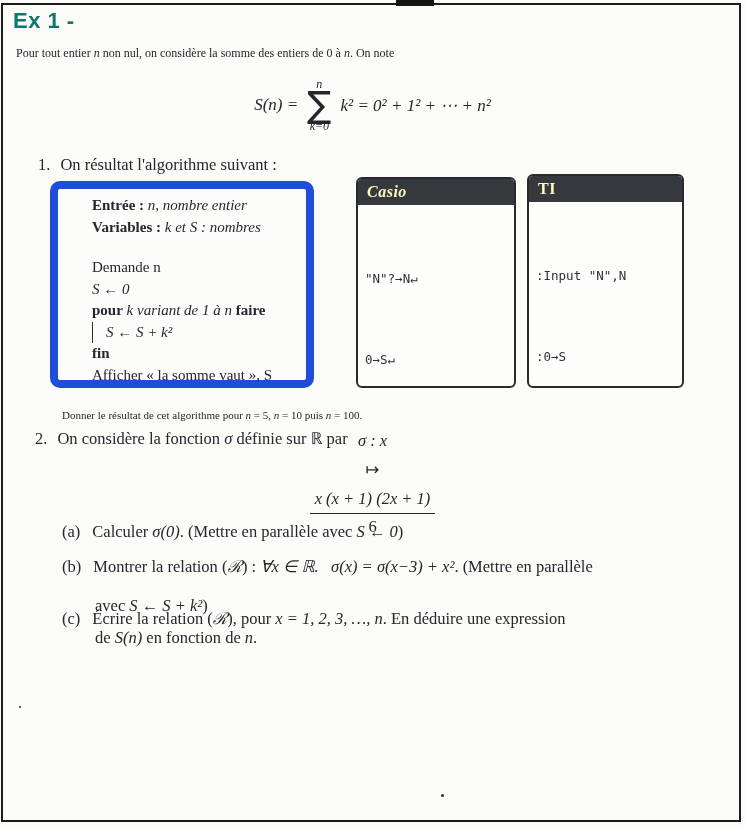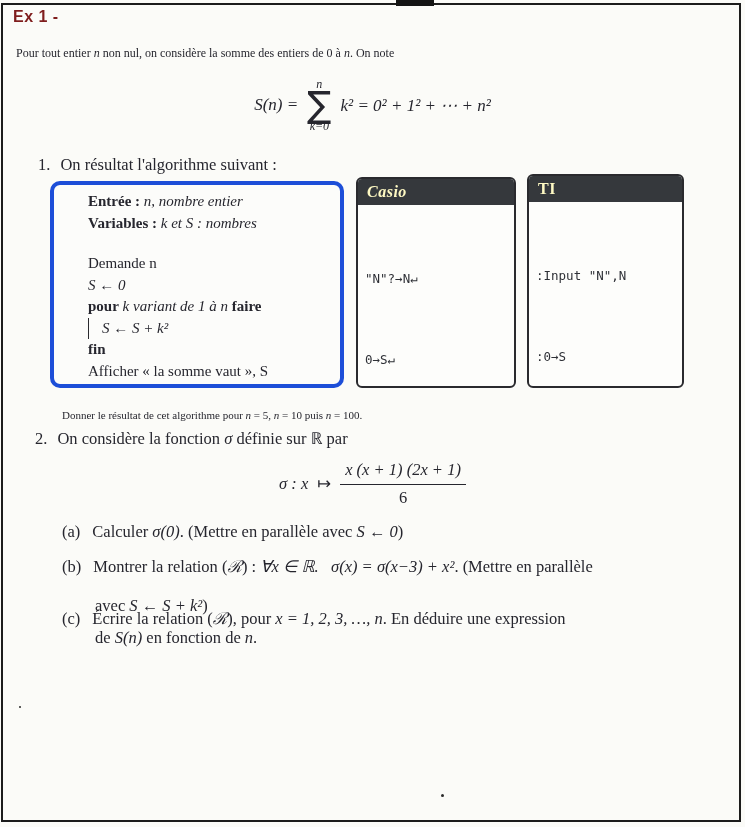--- a/index.html
+++ b/index.html
@@ -15,43 +15,43 @@
     border:2.5px solid #1c1c1c; pointer-events:none;
   }
   .smudge { position:absolute; left:396px; top:0; width:38px; height:6px; background:#141414; }
   .speck  { position:absolute; width:3px; height:3px; background:#2a2a2a; border-radius:50%; }
   .speck.s1 { left:441px; top:794px; }
   .speck.s2 { left:19px;  top:706px; width:2px; height:2px; }
 
   .ex-title {
     position:absolute; left:13px; top:8px;
     font-family:"Liberation Sans", sans-serif;
-    font-weight:700; font-size:16px; color:#7f1d1d; letter-spacing:0.5px;
+    font-weight:700; font-size:22px; color:#0f766e; letter-spacing:0.5px;
   }
   .intro { position:absolute; left:16px; top:46px; font-size:12px; white-space:nowrap; }
   .m { font-style:italic; }
   .b { font-weight:bold; }
 
   
   .f1 {
     position:absolute; left:0; right:0; top:74px; height:62px;
     display:flex; justify-content:center; align-items:center; gap:7px;
     font-size:17px;
   }
   .sigma-block { display:flex; flex-direction:column; align-items:center; line-height:1; margin:0 2px; }
   .sigma-upper, .sigma-lower { font-size:12px; font-style:italic; }
   .sigma-glyph { font-size:36px; line-height:0.85; font-family:"DejaVu Sans", sans-serif; font-style:normal; }
 
   .q1 { position:absolute; left:38px; top:155px; font-size:16.5px; }
   .q-num { margin-right:10px; }
 
   
   .algo-box {
-    position:absolute; left:50px; top:181px; width:294px; height:207px;
-    border:4px solid #1d4ed8; border-radius:10px;
+    position:absolute; left:50px; top:181px; width:264px; height:207px;
+    border:8px solid #1d4ed8; border-radius:10px;
     padding:6px 6px 0 34px;
     font-size:15px; line-height:21.5px; background:#fcfcfa;
   }
   .algo-gap { height:19px; }
   .bar-line { display:inline-block; border-left:1.6px solid #2a2a2e; padding-left:13px; }
 
   
   .calc-box {
     position:absolute; border:2px solid #2a2a2e; border-radius:6px;
     background:#fdfdfb; overflow:hidden;
@@ -72,20 +72,21 @@
   }
 
   .result { position:absolute; left:62px; top:409px; font-size:11px; white-space:nowrap; }
   .q2 { position:absolute; left:35px; top:426px; font-size:16.5px; }
 
   
   .f2 {
     position:absolute; left:0; right:0; top:458px; height:52px;
     display:flex; justify-content:center; align-items:center; gap:9px;
     font-size:16.5px;
+    flex-direction:column;
   }
   .frac { display:inline-flex; flex-direction:column; align-items:center; line-height:1.25; }
   .frac-num { padding:0 5px 3px; border-bottom:1.6px solid #26262e; }
   .frac-den { padding-top:3px; }
 
   .item { position:absolute; font-size:16.5px; white-space:nowrap; }
   .ia  { left:62px; top:522px; }
   .ib1 { left:62px; top:554px; }
   .ib2 { left:95px; top:596px; }
   .ic1 { left:62px; top:606px; }

